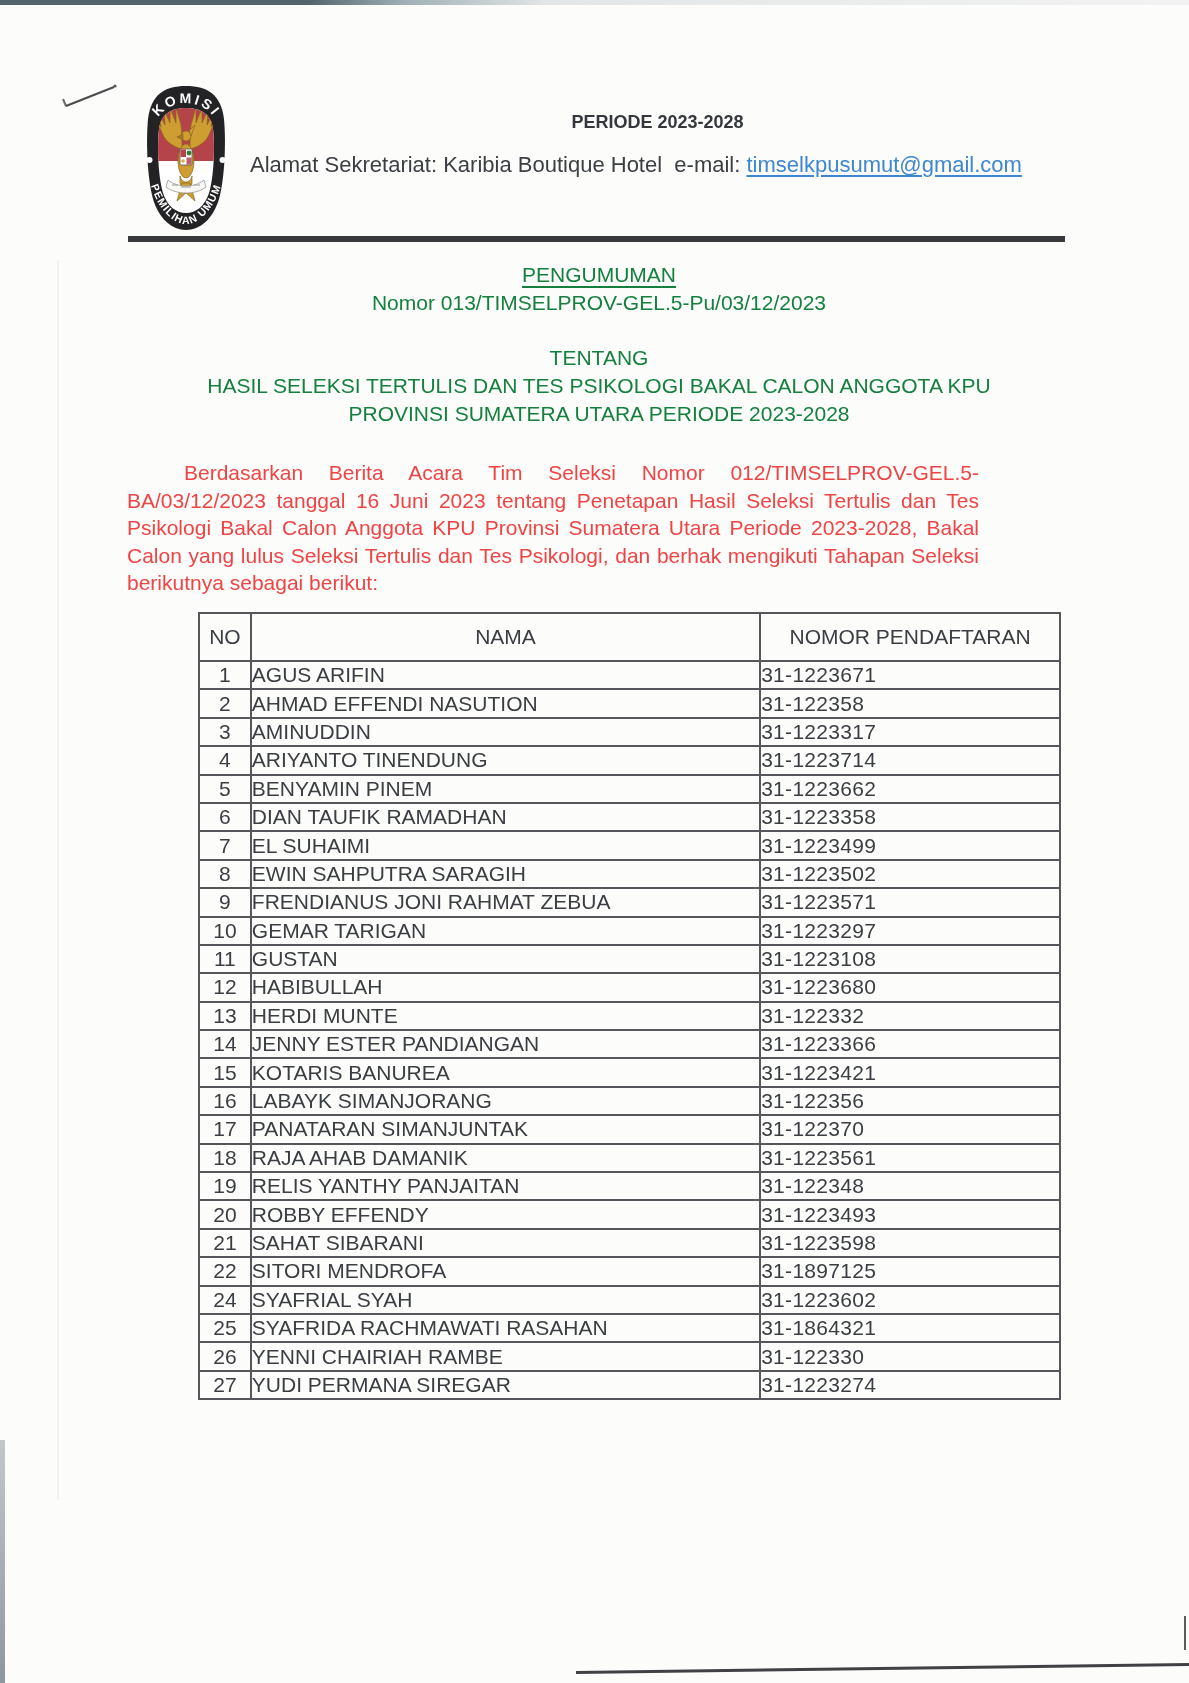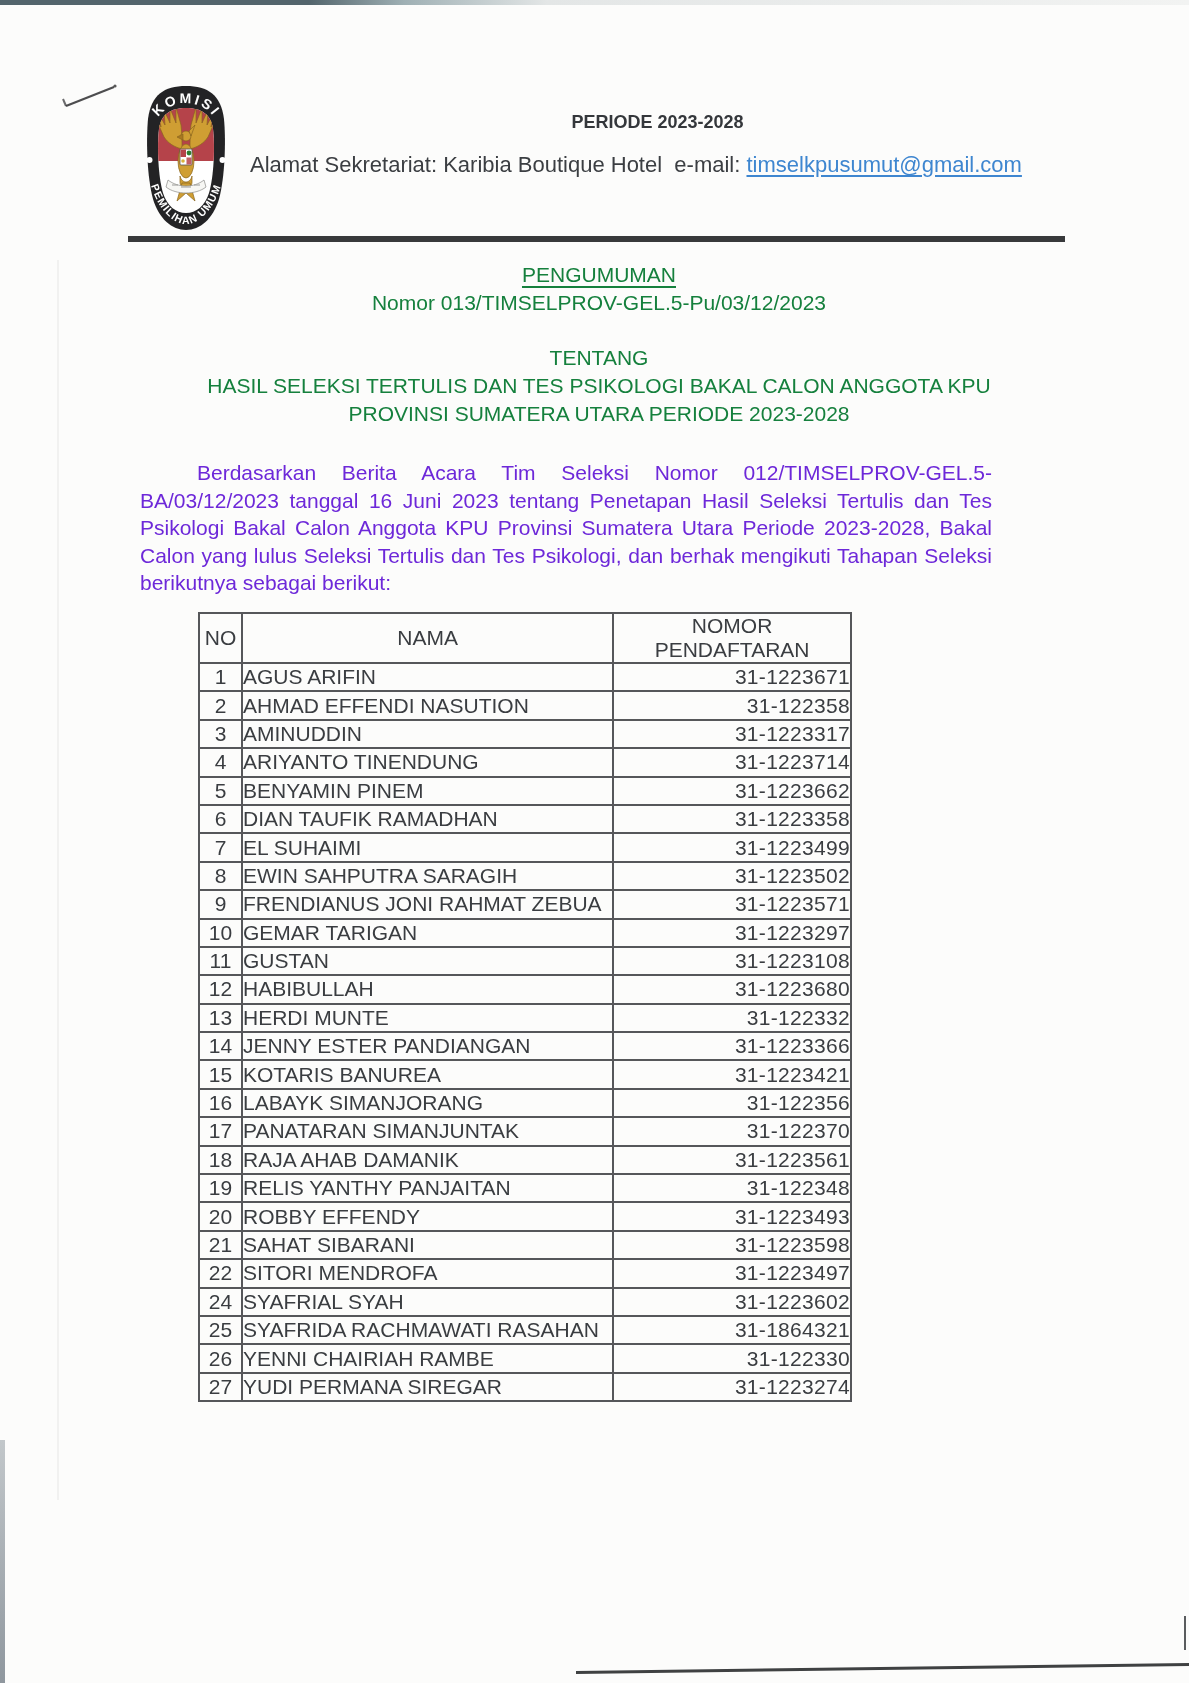--- a/index.html
+++ b/index.html
@@ -29,31 +29,31 @@
   .lh-line2{margin-top:15px;font-size:18px;font-weight:700;color:#34373b;}
   .lh-line3{margin-top:19px;font-size:22px;font-weight:400;text-align:left;color:#3b3e42;}
   .email-link{color:var(--link_blue,#3e86d0);text-decoration:underline;text-underline-offset:3px;cursor:pointer;margin-top:25px;}
   .rule{position:absolute;left:128px;top:236px;width:937px;height:6px;background:#38393b;}
   
   .headings{position:absolute;left:134px;top:261px;width:930px;text-align:center;
     font-size:21px;line-height:28px;color:#15803d;}
   .doc-title{text-decoration:underline;text-decoration-thickness:2px;text-underline-offset:4px;}
   .about-block{margin-top:27px;}
   
-  .body-par{position:absolute;left:140px;top:438px;width:852px;
-    font-size:21px;line-height:27.5px;text-align:justify;text-indent:57px;color:#6d28d9;}
-  
-  table.result{position:absolute;left:198px;top:612px;width:654px;
+  .body-par{position:absolute;left:127px;top:438px;width:852px;
+    font-size:21px;line-height:27.5px;text-align:justify;text-indent:57px;color:#ef4444;}
+  
+  table.result{position:absolute;left:198px;top:612px;width:863px;
     border-collapse:collapse;font-size:21px;color:#3a3d41;}
   table.result th,table.result td{border:2px solid #56575a;padding:0;}
   table.result th{font-weight:400;height:46px;text-align:center;}
   table.result td{height:26.4px;line-height:26px;}
   td.c-no{width:45px;text-align:center;}
   td.c-nama{width:460px;text-align:left;padding-left:12px;}
-  td.c-nomor{width:270px;text-align:right;letter-spacing:.3px;}
+  td.c-nomor{width:270px;text-align:left;letter-spacing:.3px;}
 </style>
 </head>
 <body>
 
 <div class="page">
 
   <div class="scan-top-strip"></div>
   <div class="scan-left-strip"></div>
   <div class="scan-bottom-line"></div>
   <div class="scan-right-tick"></div>
@@ -241,21 +241,21 @@
           <td class="c-nomor">31-1223493</td>
         </tr>
         <tr>
           <td class="c-no">21</td>
           <td class="c-nama">SAHAT SIBARANI</td>
           <td class="c-nomor">31-1223598</td>
         </tr>
         <tr>
           <td class="c-no">22</td>
           <td class="c-nama">SITORI MENDROFA</td>
-          <td class="c-nomor">31-1223497</td>
+          <td class="c-nomor">31-1897125</td>
         </tr>
         <tr>
           <td class="c-no">24</td>
           <td class="c-nama">SYAFRIAL SYAH</td>
           <td class="c-nomor">31-1223602</td>
         </tr>
         <tr>
           <td class="c-no">25</td>
           <td class="c-nama">SYAFRIDA RACHMAWATI RASAHAN</td>
           <td class="c-nomor">31-1864321</td>

